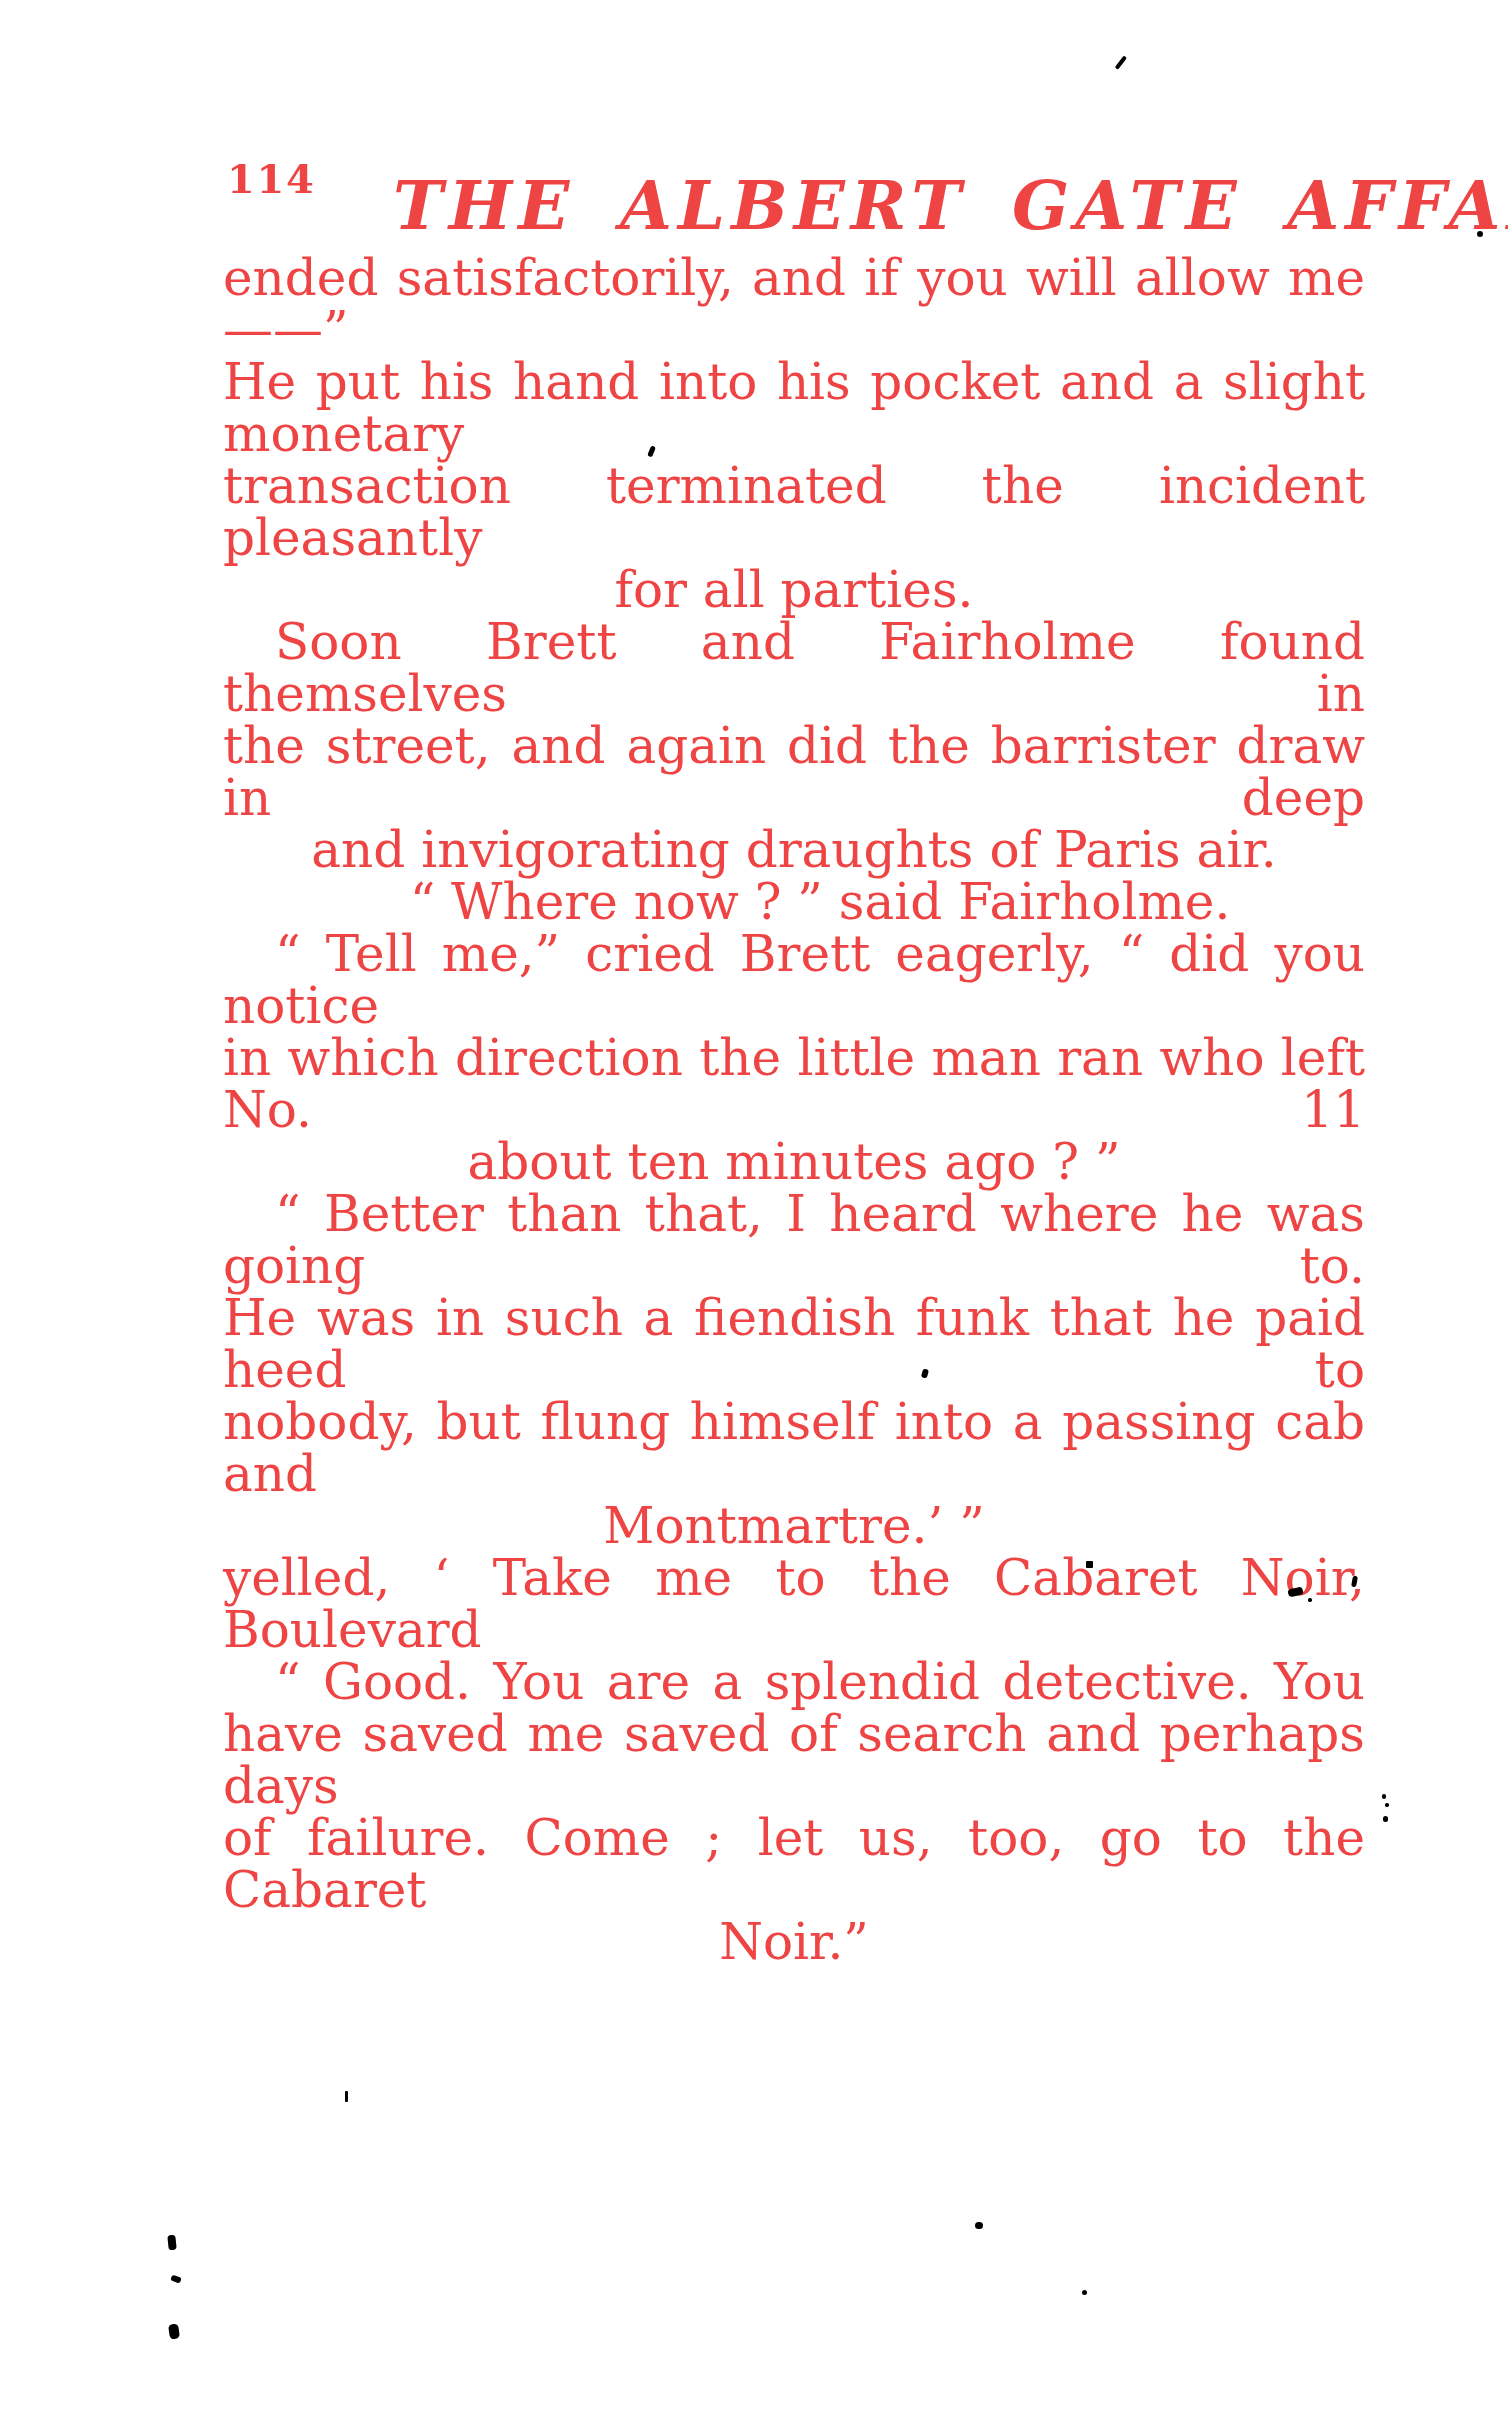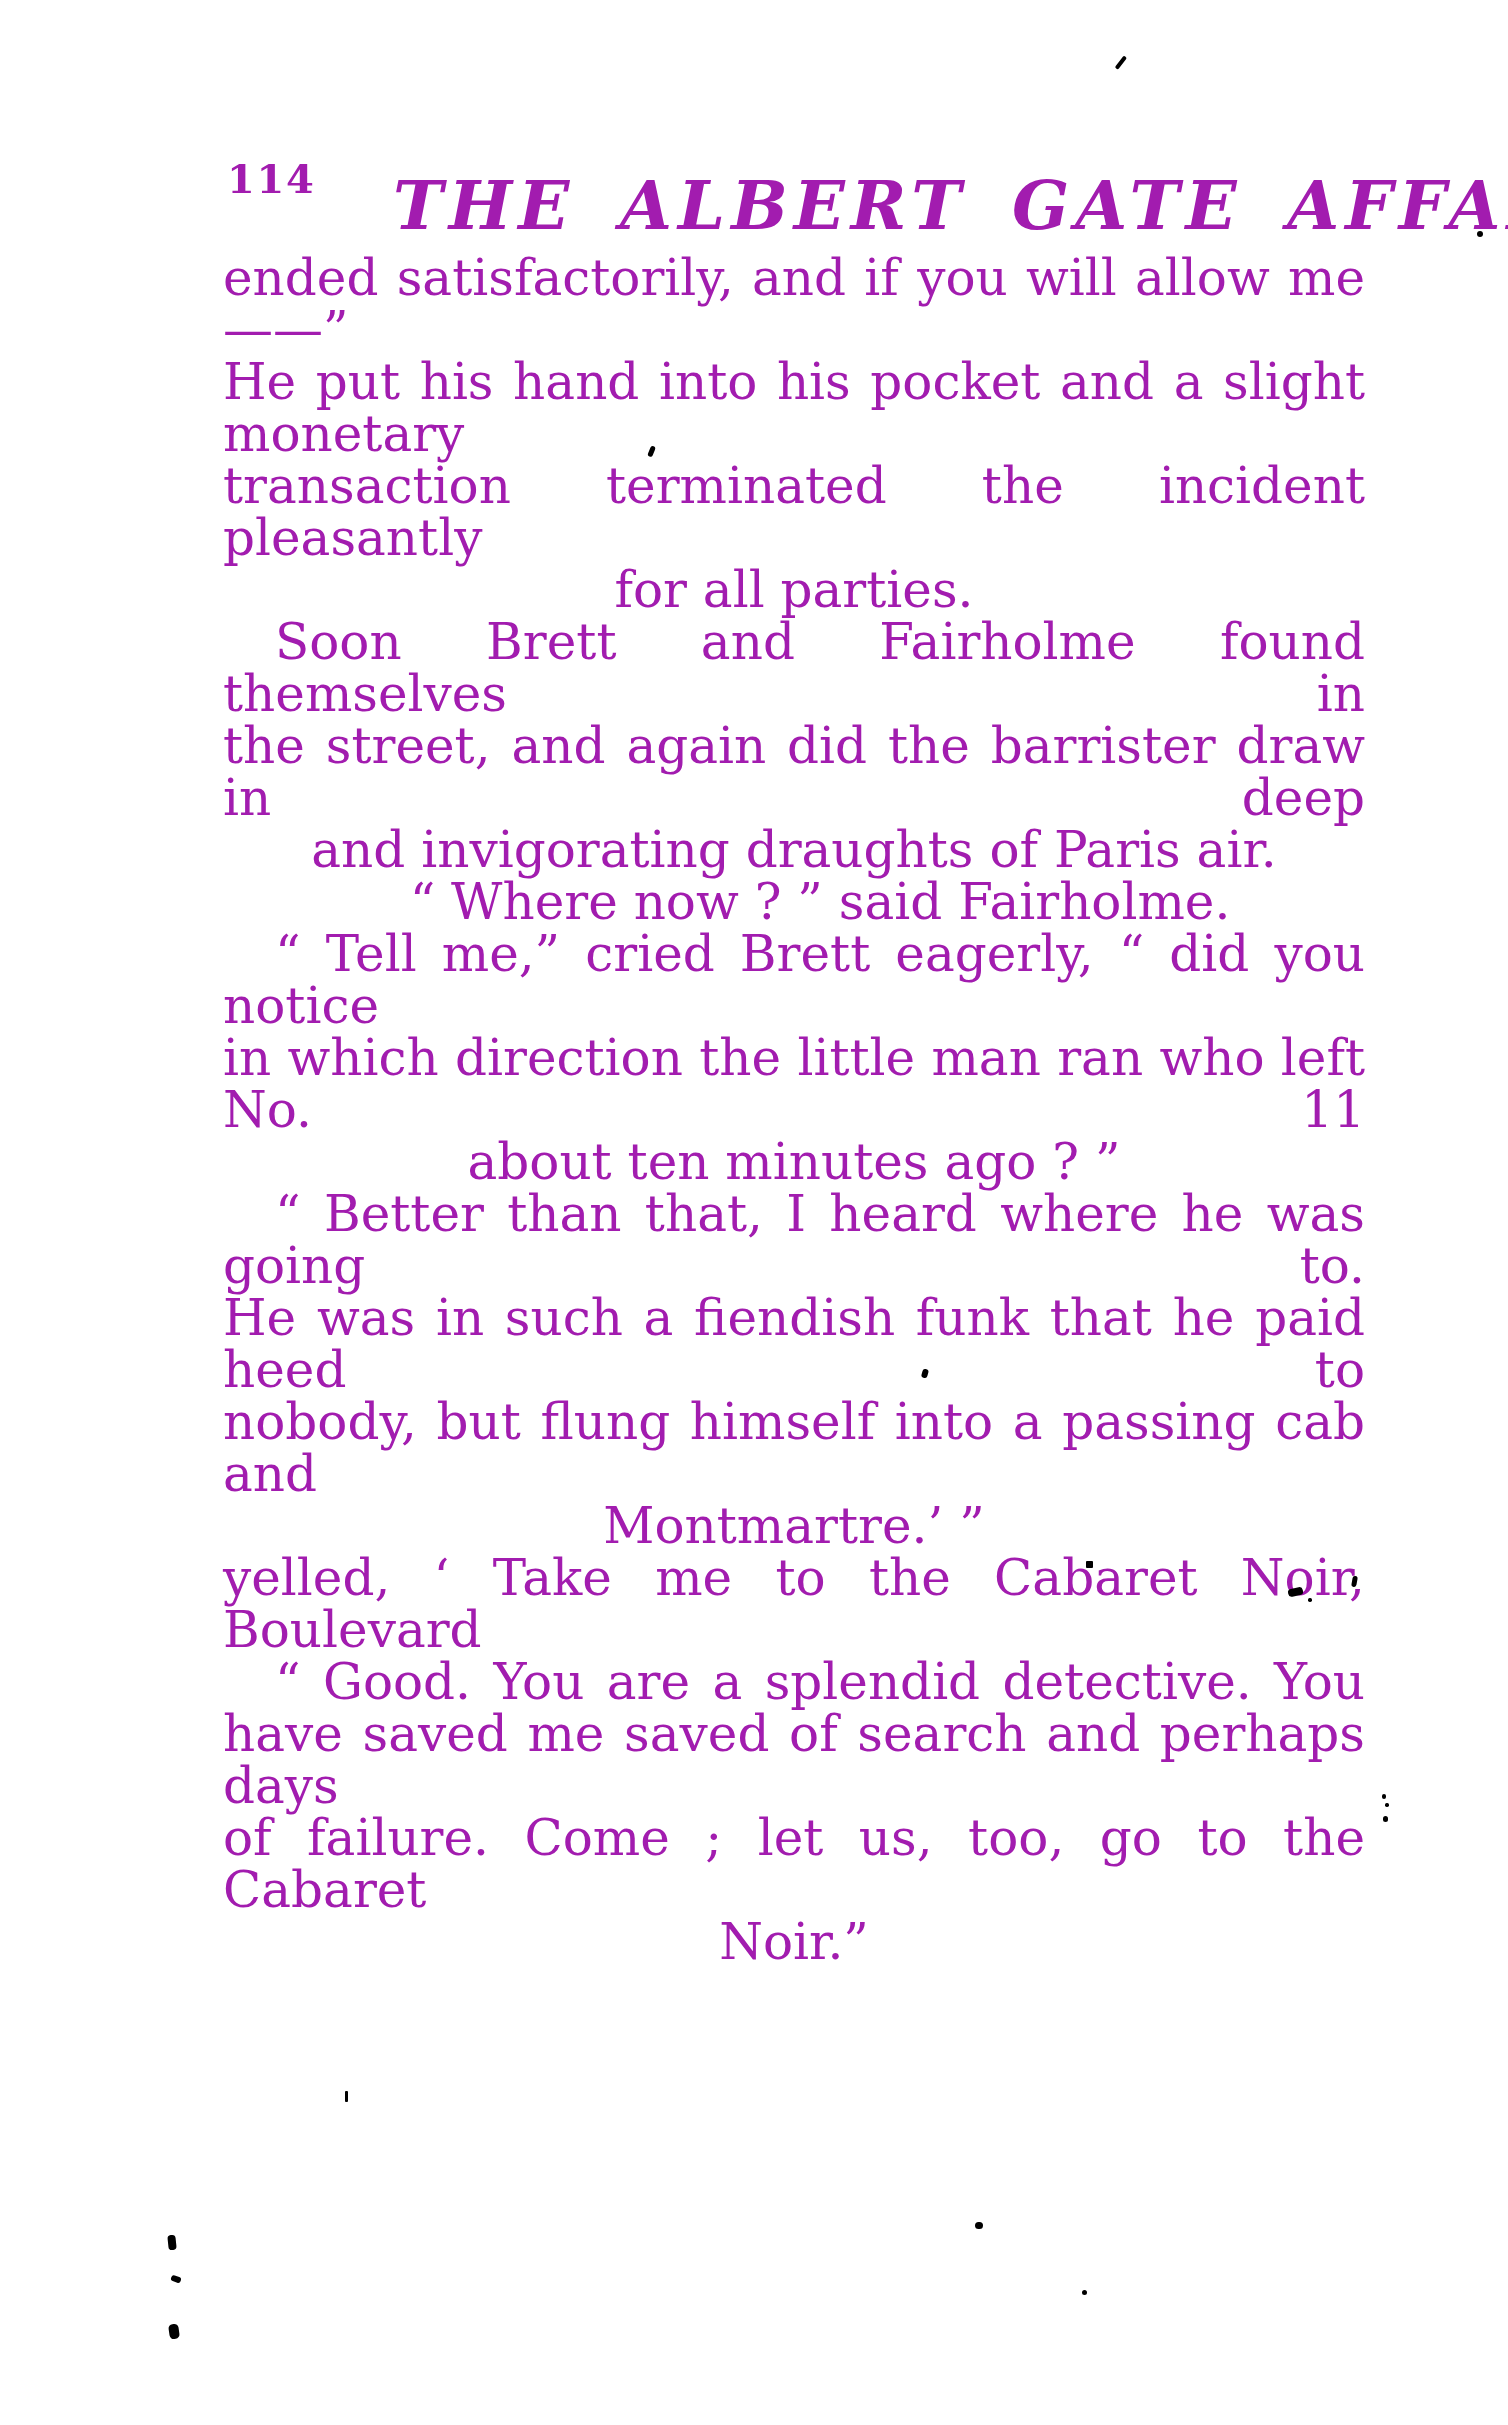--- a/index.html
+++ b/index.html
@@ -2,21 +2,21 @@
 <html style="font-size:14px"><head>
 <meta charset="utf-8">
 <style>
   html,body{margin:0;padding:0;background:#e8e8e8;}
   .page{
     position:relative;
     width:1509px;height:2426px;
     background:#ffffff;
     overflow:hidden;
     font-family:"DejaVu Serif", serif;
-    color:#a21caf;
+    color:#ef4444;
   }
   .running-head{position:absolute;top:0;left:0;width:100%;height:0;}
   .page-number{
     position:absolute;left:227px;top:159px;
     font-size:40px;line-height:1;font-weight:700;
     letter-spacing:1.7px;
   }
   .head-title{
     position:absolute;left:393px;top:152px;
     font-size:67px;line-height:1;

